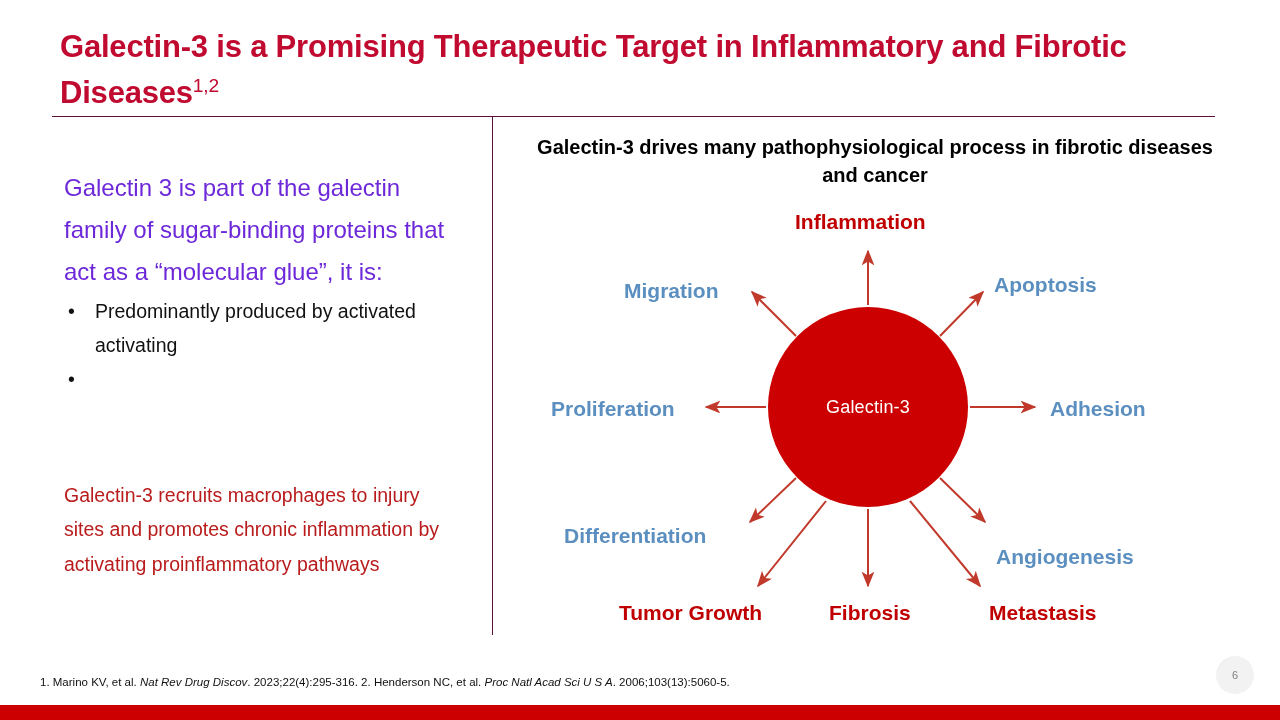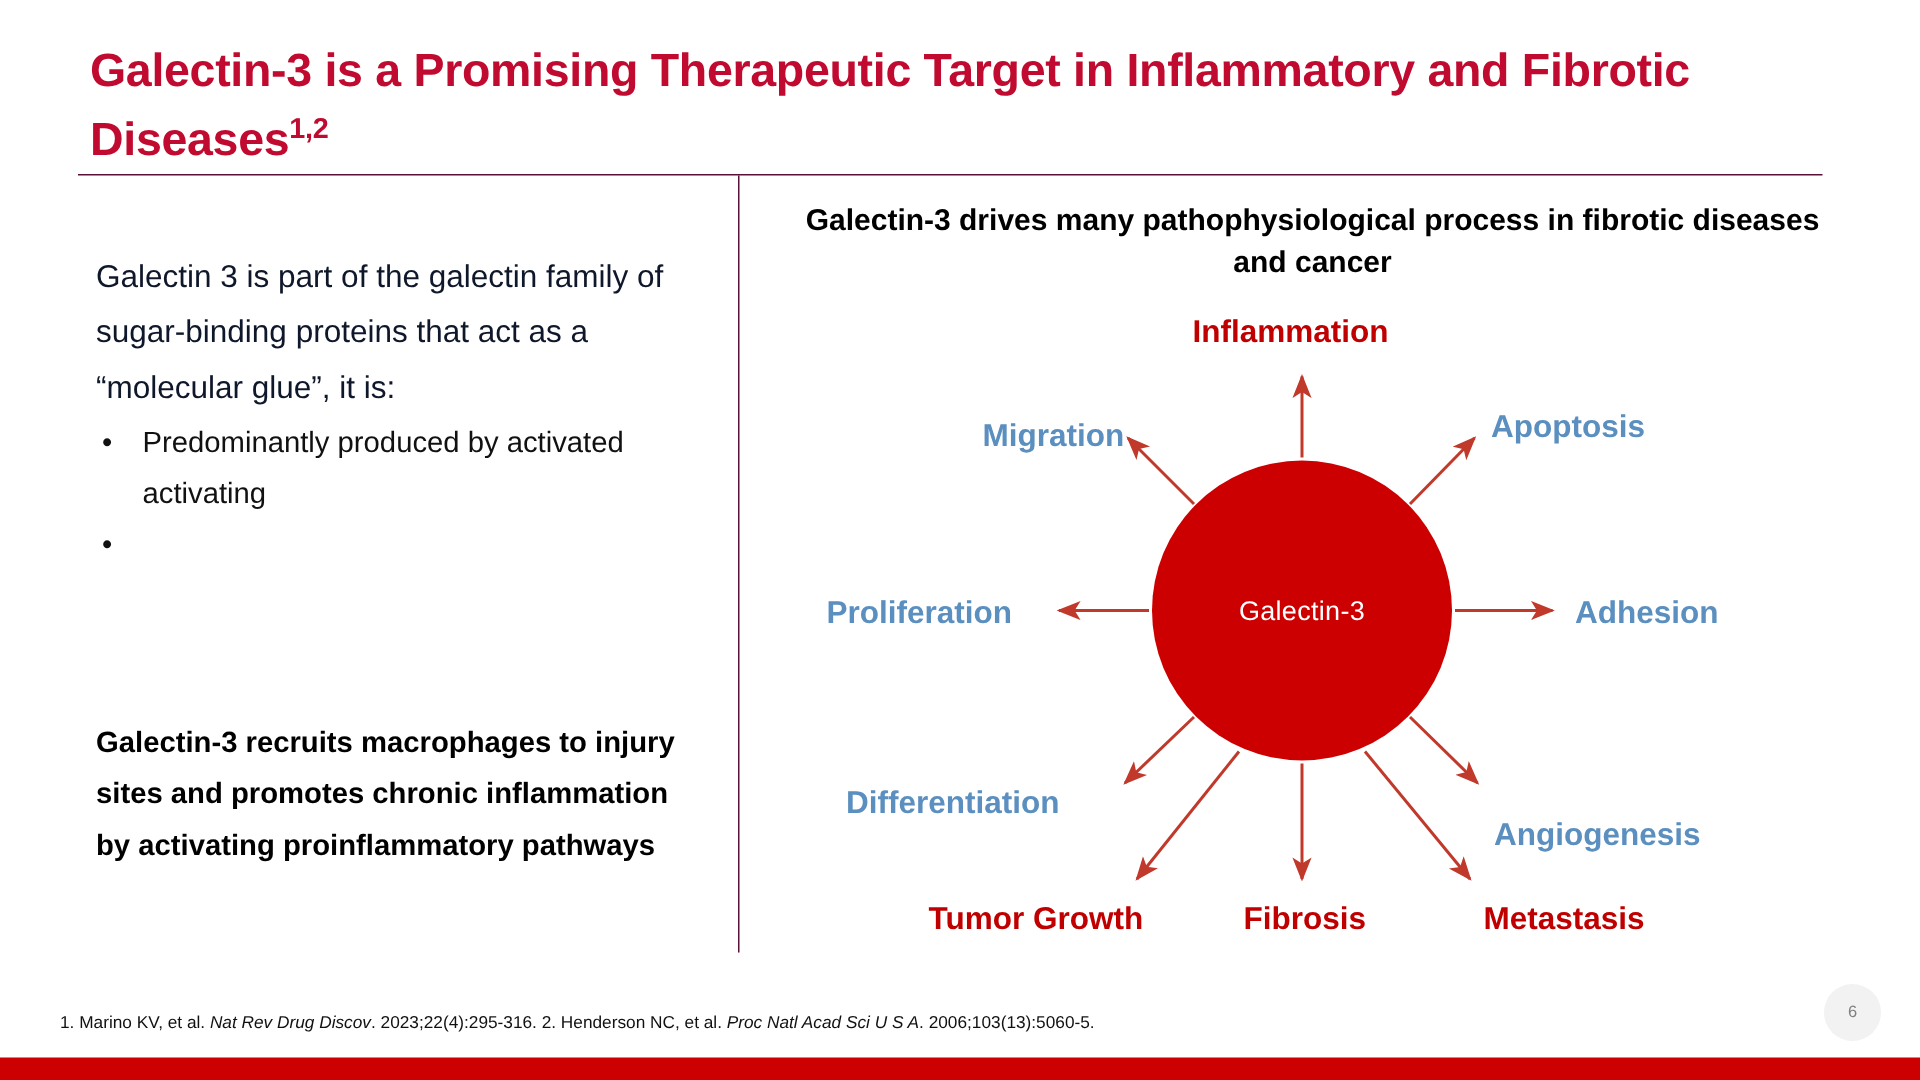--- a/index.html
+++ b/index.html
@@ -27,21 +27,21 @@
     font-size: 31px;
     font-weight: bold;
     line-height: 1.48;
     color: #C00A2F;
     letter-spacing: -0.2px;
   }
   #title sup {
     font-size: 0.62em;
     vertical-align: super;
     line-height: 0;
-    font-weight: bold;
+    font-weight: normal;
   }
 
   
   #hrule {
     position: absolute;
     left: 52px;
     top: 116px;
     width: 1163px;
     height: 0;
     border-top: 1.6px solid #5B1039;
@@ -56,22 +56,22 @@
   }
 
   
   #left-col {
     position: absolute;
     left: 64px;
     top: 167px;
     width: 400px;
   }
   .body-text {
-    font-size: 21px;
-    color: #0f172a;
+    font-size: 24px;
+    color: #6d28d9;
     line-height: 1.76;
   }
   ul.bullets {
     margin: 0;
     padding: 0;
     list-style: none;
   }
   ul.bullets li {
     position: relative;
     padding-left: 31px;
@@ -86,22 +86,22 @@
     font-size: 19.5px;
     line-height: 1.76;
     color: #111111;
   }
   #left-emphasis {
     position: absolute;
     left: 64px;
     top: 478px;
     width: 400px;
     font-size: 19.5px;
-    font-weight: bold;
-    color: #000000;
+    font-weight: normal;
+    color: #b91c1c;
     line-height: 1.76;
   }
 
   
   #panel-heading {
     position: absolute;
     left: 530px;
     top: 133px;
     width: 690px;
     text-align: center;
@@ -258,21 +258,21 @@
 
     <div class="node-label red" style="left:295px; top:16px;">Inflammation</div>
     <div class="node-label blue" style="left:494px; top:79px;">Apoptosis</div>
     <div class="node-label blue" style="left:550px; top:203px;">Adhesion</div>
     <div class="node-label blue" style="left:496px; top:311px;margin-top:40px;">Angiogenesis</div>
     <div class="node-label red" style="left:489px; top:407px;">Metastasis</div>
     <div class="node-label red" style="left:329px; top:407px;">Fibrosis</div>
     <div class="node-label red" style="left:119px; top:407px;">Tumor Growth</div>
     <div class="node-label blue" style="left:64px;  top:330px;">Differentiation</div>
     <div class="node-label blue" style="left:51px;  top:203px;">Proliferation</div>
-    <div class="node-label blue" style="left:124px; top:85px;margin-left:31px;">Migration</div>
+    <div class="node-label blue" style="left:124px; top:85px;">Migration</div>
   </div>
 
   <div id="footnote">
     <span>1. Marino KV, et al. </span><i>Nat Rev Drug Discov</i><span>. 2023;22(4):295-316.</span><span>  2. Henderson NC, et al. </span><i>Proc Natl Acad Sci U S A</i><span>. 2006;103(13):5060-5.</span>
   </div>
 
   <div id="page-badge">6</div>
   <div id="bottom-bar"></div>
 
 </div>

